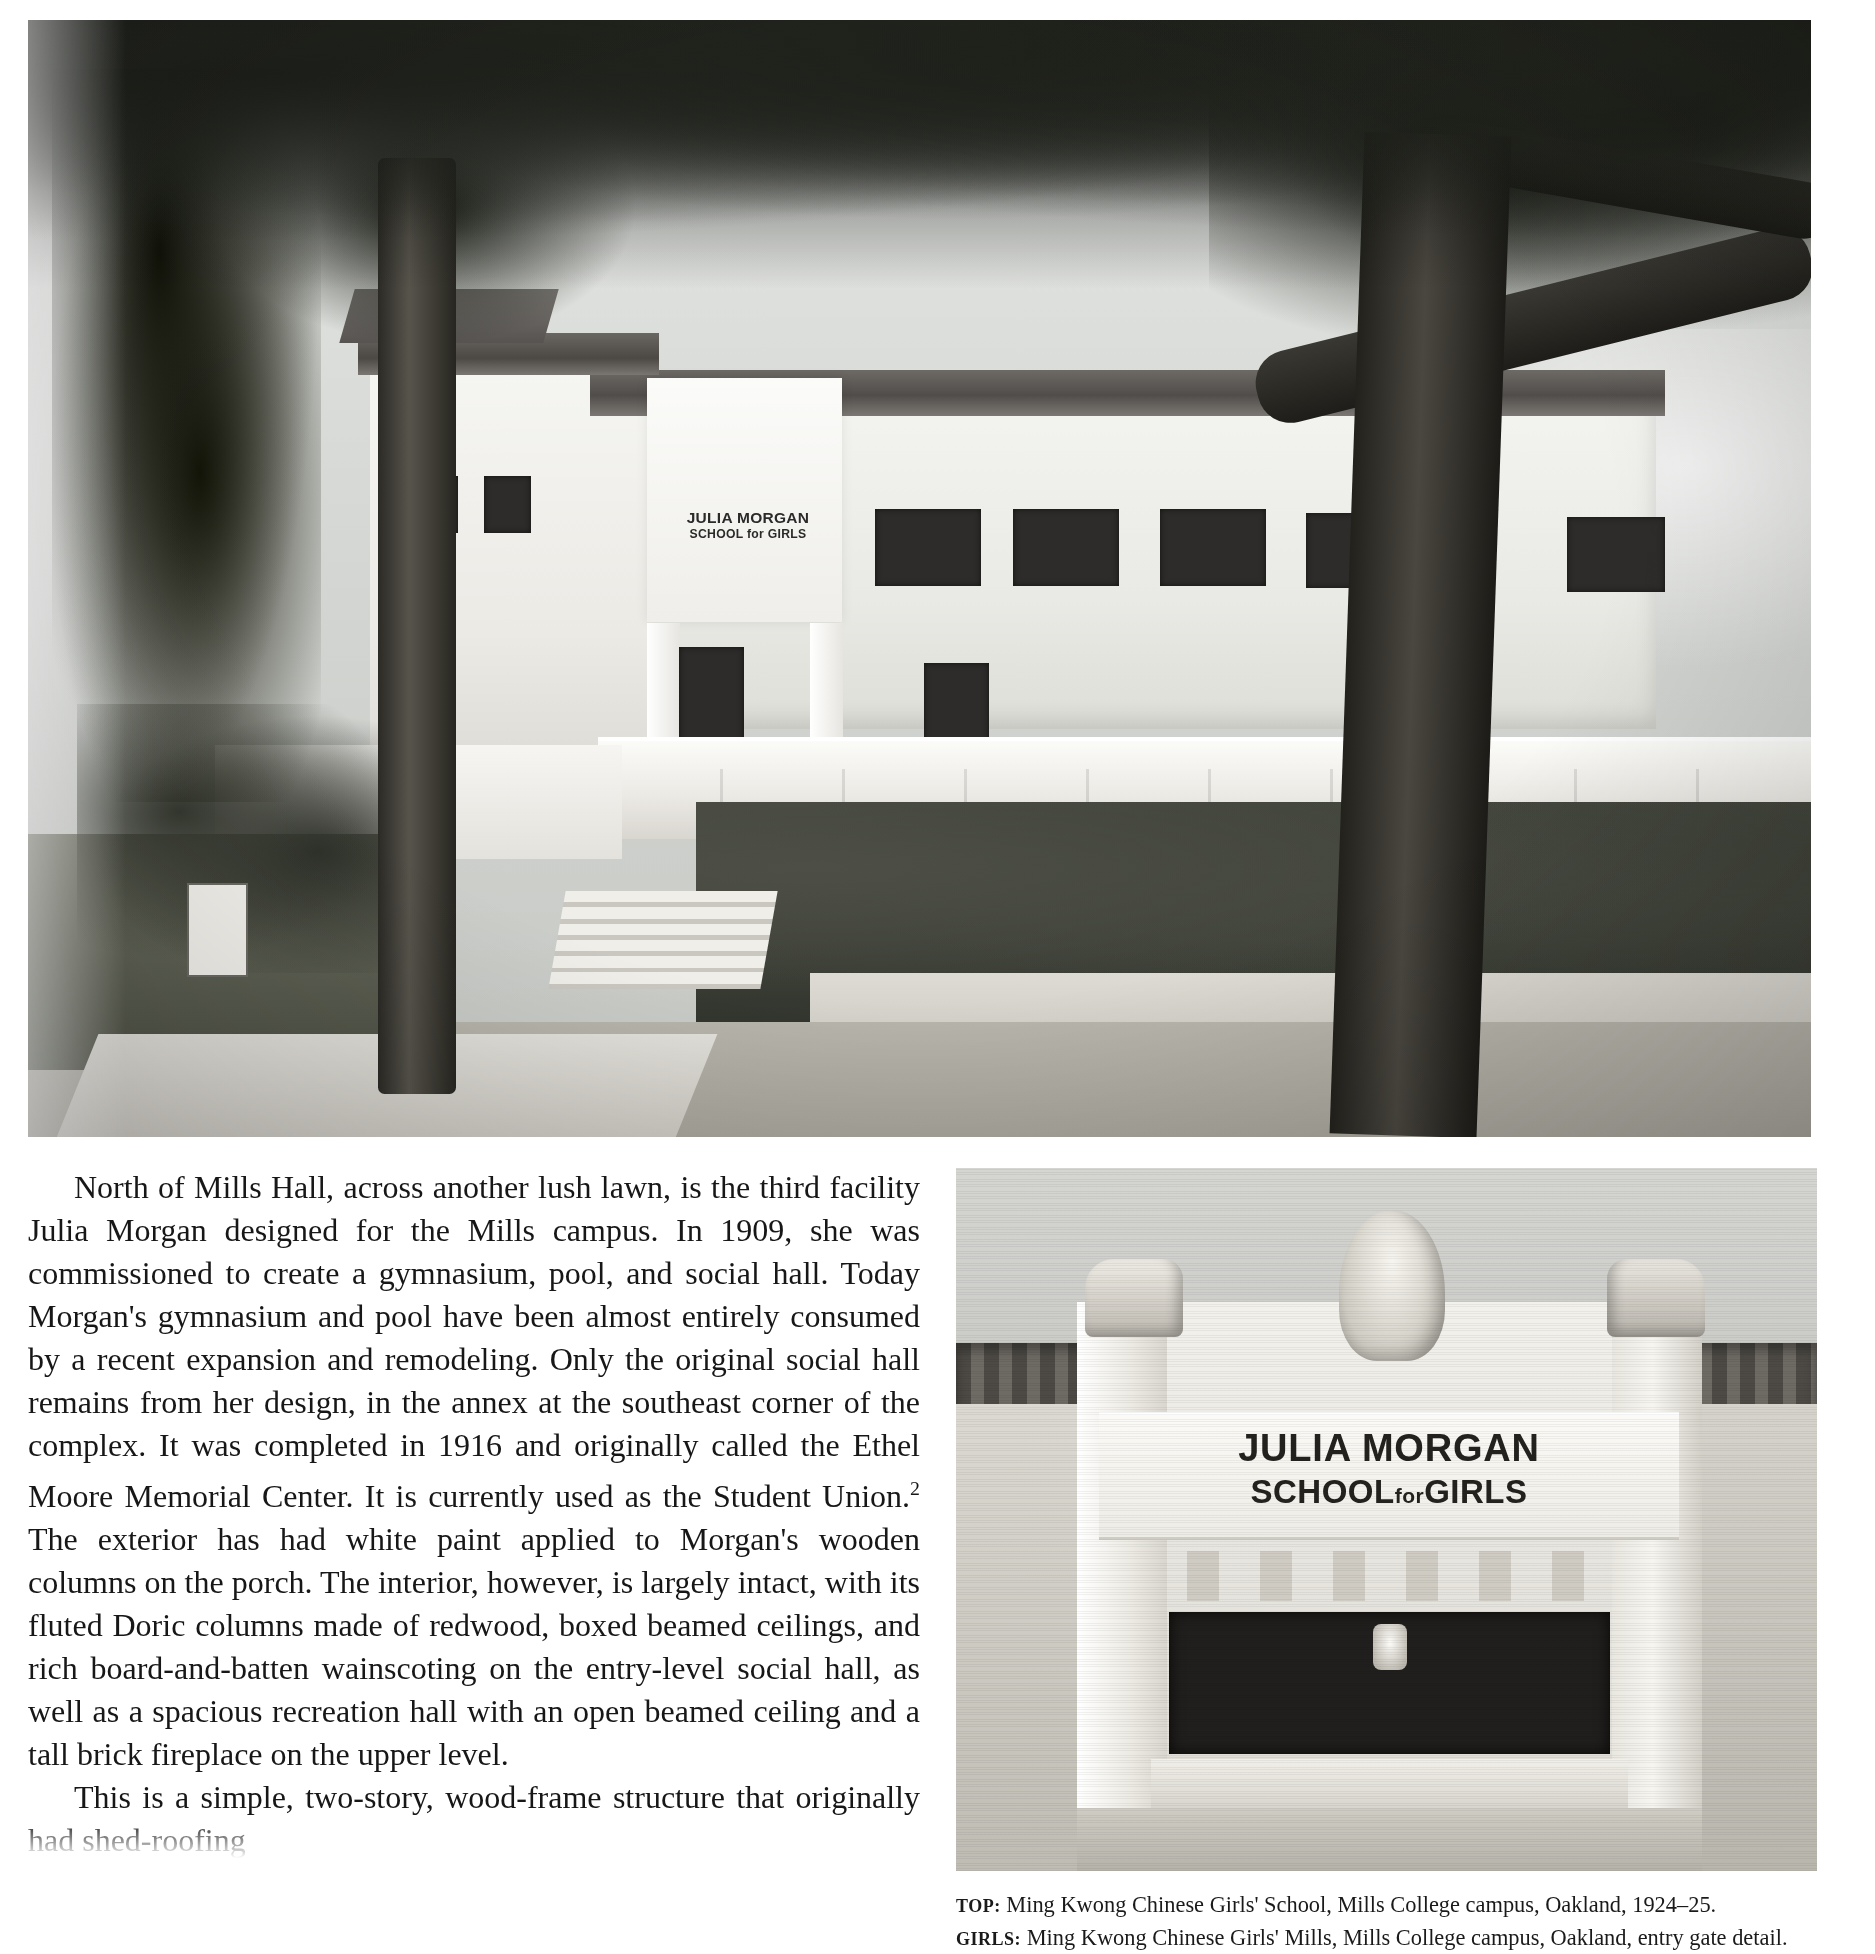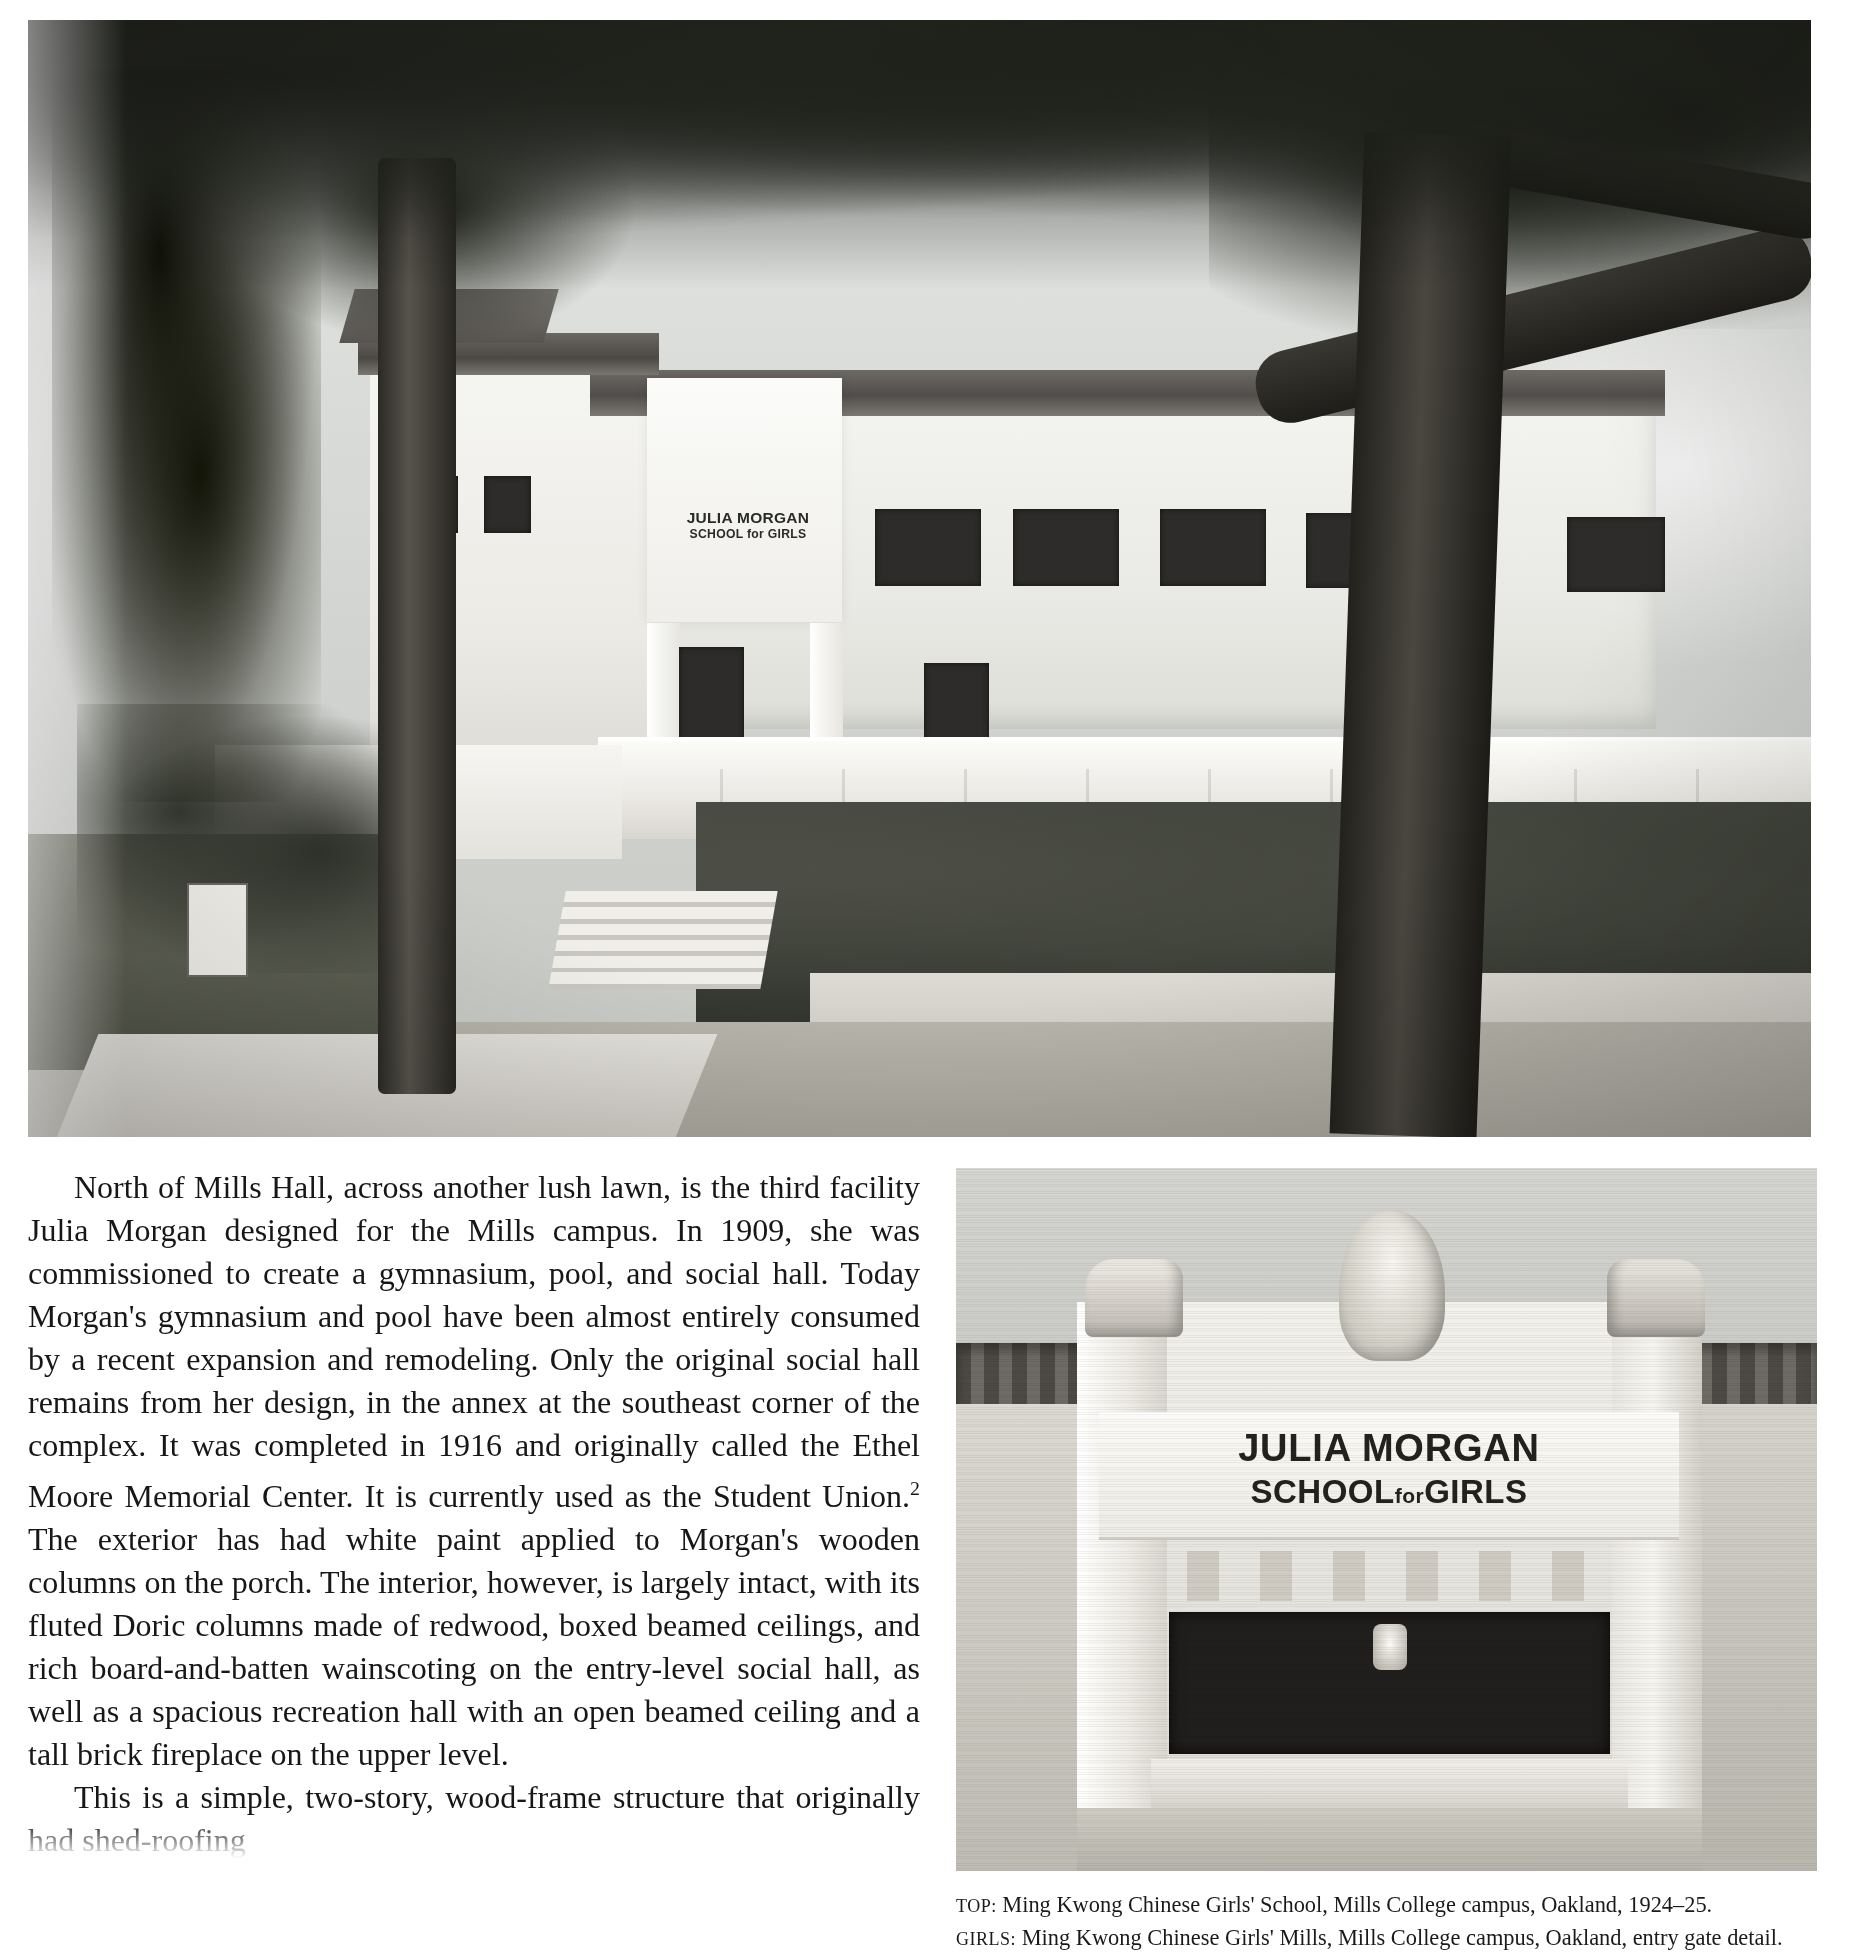--- a/index.html
+++ b/index.html
@@ -438,20 +438,21 @@
     left: 956px;
     top: 1889px;
     width: 888px;
     font-size: 22.4px;
     line-height: 32px;
     color: #1a1a1a;
   }
   .caption .lbl {
     font-size: 18px;
     letter-spacing: 0.5px;
+    font-weight: bold;
   }
   .caption p { margin: 0; }
 </style>
 </head>
 <body>
 
 <div class="top-photo">
   <div class="sky"></div>
   <div class="haze-right"></div>
 

